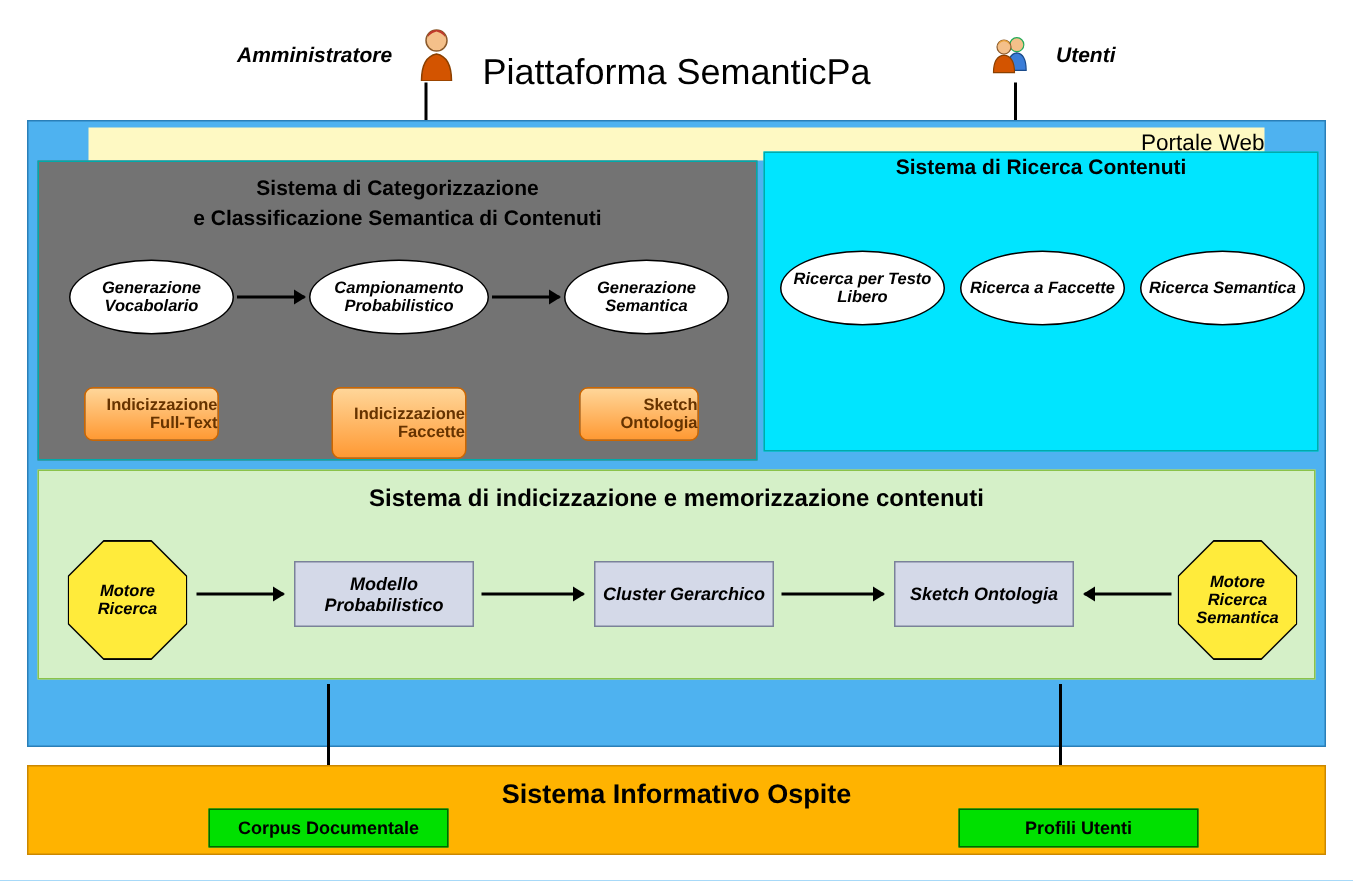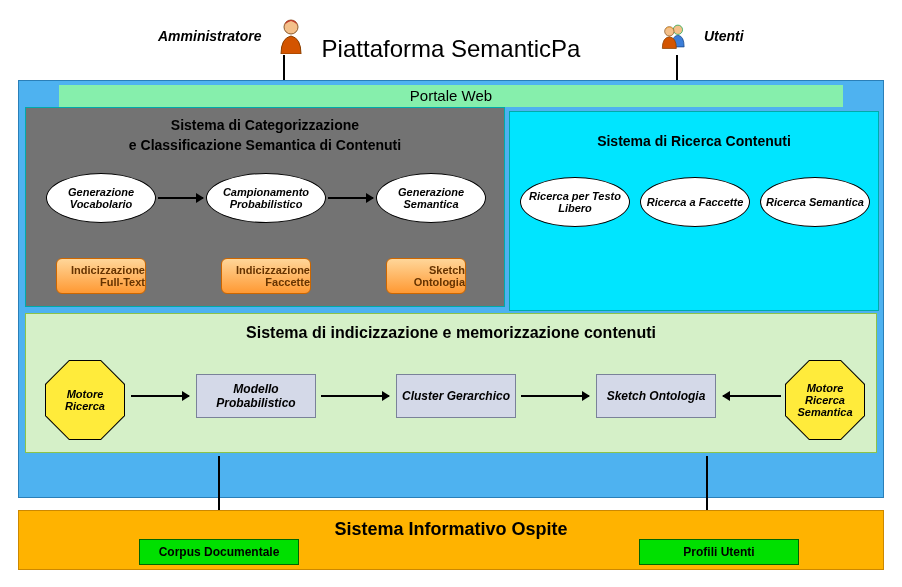--- a/index.html
+++ b/index.html
@@ -15,24 +15,24 @@
 .arrow-down::after { content: ''; position: absolute; bottom: -1px; left: -4px; width: 0; height: 0; border-left: 5px solid transparent; border-right: 5px solid transparent; border-top: 8px solid #000; }
 
 .arrow-right { position: absolute; height: 2px; background: #000; }
 .arrow-right::after { content: ''; position: absolute; right: -1px; top: -4px; width: 0; height: 0; border-top: 5px solid transparent; border-bottom: 5px solid transparent; border-left: 8px solid #000; }
 
 .arrow-left { position: absolute; height: 2px; background: #000; }
 .arrow-left::after { content: ''; position: absolute; left: -1px; top: -4px; width: 0; height: 0; border-top: 5px solid transparent; border-bottom: 5px solid transparent; border-right: 8px solid #000; }
 
 .platform { position: absolute; top: 80px; left: 18px; width: 866px; height: 418px; background: #4eb2f0; border: 1px solid #2a7fb8; }
 
-.portal { position: absolute; top: 4px; left: 40px; right: 40px; height: 22px; background: #86efac; text-align: center; font-size: 15px; line-height: 22px; }
+.portal { position: absolute; top: 4px; left: 40px; right: 40px; height: 22px; background: #fef9c3; text-align: right; font-size: 15px; line-height: 22px; }
 
 .system-left { position: absolute; top: 26px; left: 6px; width: 480px; height: 200px; background: #737373; border: 1px solid #0aa; padding-top: 8px; }
-.system-right { position: absolute; top: 30px; left: 490px; width: 370px; height: 200px; background: #00e5ff; border: 1px solid #0aa; padding-top: 20px; }
+.system-right { position: absolute; top: 20px; left: 490px; width: 370px; height: 200px; background: #00e5ff; border: 1px solid #0aa; padding-top: 0; }
 .system-header { text-align: center; font-weight: bold; font-size: 14px; line-height: 1.4; }
 
 .ellipse { position: absolute; background: #fff; border: 1px solid #000; border-radius: 50%; display: flex; align-items: center; justify-content: center; text-align: center; font-weight: bold; font-style: italic; font-size: 11px; padding: 4px; }
 
 .orange-box { position: absolute; background: linear-gradient(#ffd699, #ff9933); border: 1px solid #cc6600; border-radius: 6px; display: flex; align-items: center; justify-content: center; text-align: right; font-weight: bold; font-size: 11px; color: #663300; }
 
 .index-system { position: absolute; top: 232px; left: 6px; right: 6px; height: 140px; background: #d5f0c8; border: 1px solid #8bc34a; }
 .index-header { text-align: center; font-weight: bold; font-size: 16px; padding-top: 10px; }
 
 .octagon { position: absolute; width: 78px; height: 78px; background: #ffeb3b; display: flex; align-items: center; justify-content: center; text-align: center; font-weight: bold; font-style: italic; font-size: 11px; clip-path: polygon(30% 0%, 70% 0%, 100% 30%, 100% 70%, 70% 100%, 30% 100%, 0% 70%, 0% 30%); }
@@ -80,21 +80,21 @@
     <div class="system-header">e Classificazione Semantica di Contenuti</div>
 
     <div class="ellipse" style="top:65px; left:20px; width:110px; height:50px;">Generazione Vocabolario</div>
     <div class="ellipse" style="top:65px; left:180px; width:120px; height:50px;">Campionamento Probabilistico</div>
     <div class="ellipse" style="top:65px; left:350px; width:110px; height:50px;">Generazione Semantica</div>
 
     <div class="arrow-right" style="top:89px; left:132px; width:45px;"></div>
     <div class="arrow-right" style="top:89px; left:302px; width:45px;"></div>
 
     <div class="orange-box" style="top:150px; left:30px; width:90px; height:36px;">Indicizzazione Full-Text</div>
-    <div class="orange-box" style="top:150px; left:195px; width:90px; height:36px;">Indicizzazione Faccette</div>
+    <div class="orange-box" style="top:150px; left:195px; width:90px; height:48px;">Indicizzazione Faccette</div>
     <div class="orange-box" style="top:150px; left:360px; width:80px; height:36px;">Sketch Ontologia</div>
   </div>
 
   <div class="system-right">
     <div class="system-header">Sistema di Ricerca Contenuti</div>
 
     <div class="ellipse" style="top:65px; left:10px; width:110px; height:50px;">Ricerca per Testo Libero</div>
     <div class="ellipse" style="top:65px; left:130px; width:110px; height:50px;">Ricerca a Faccette</div>
     <div class="ellipse" style="top:65px; left:250px; width:110px; height:50px;">Ricerca Semantica</div>
   </div>

